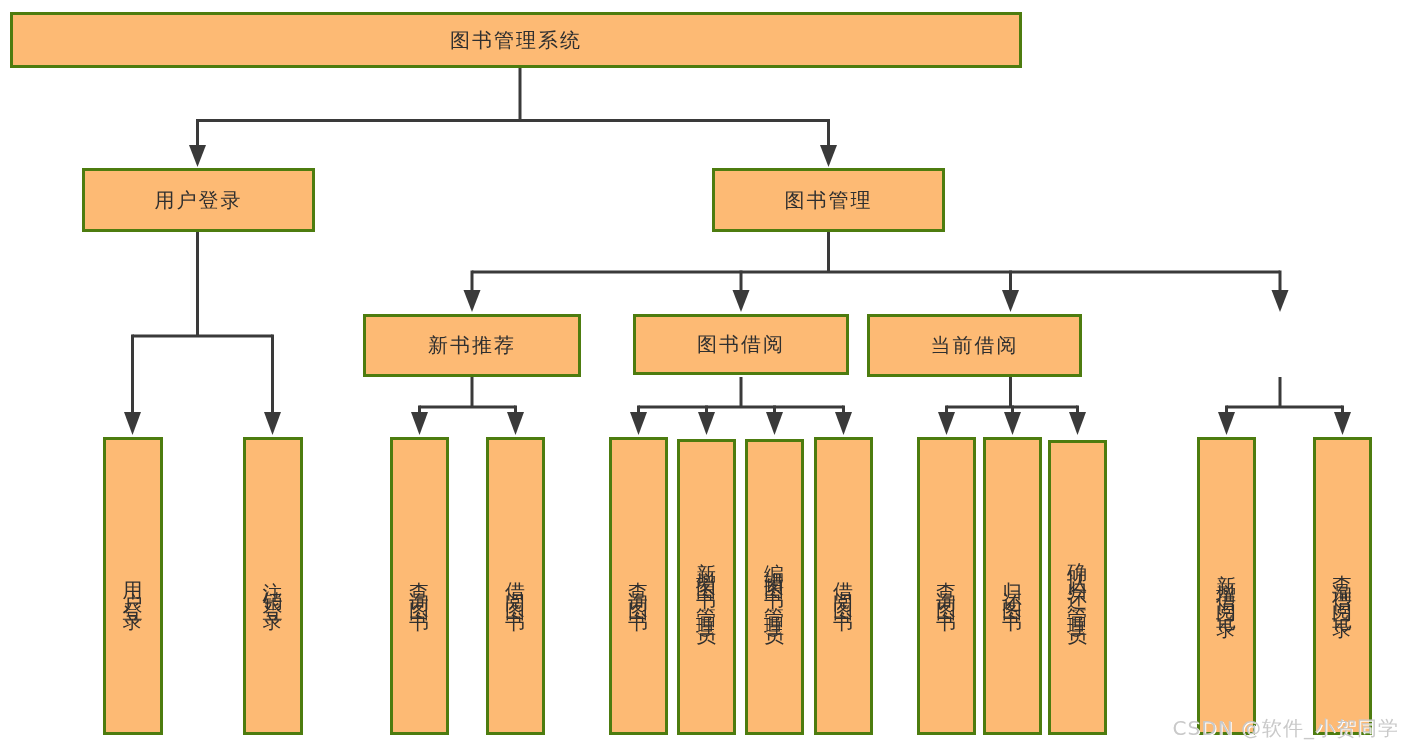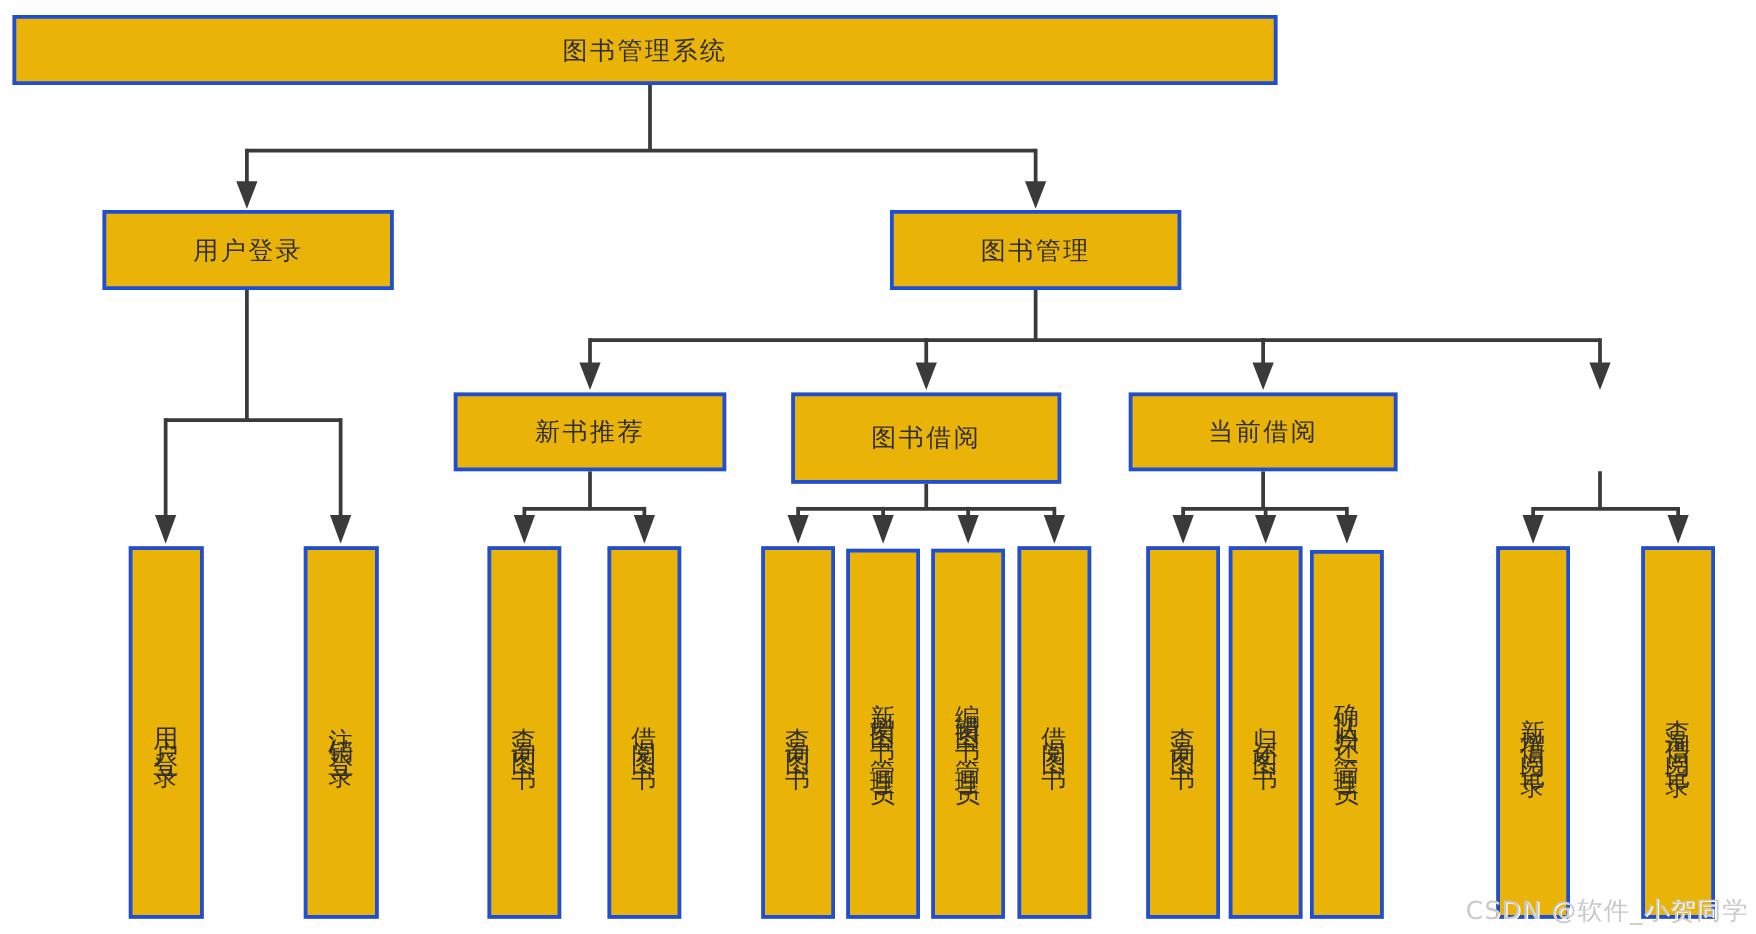--- a/index.html
+++ b/index.html
@@ -13,22 +13,22 @@
     color: #2f2f2f;
   }
   .connectors {
     position: absolute;
     left: 0; top: 0;
     z-index: 1;
   }
   .node {
     position: absolute;
     box-sizing: border-box;
-    background: #eab308;
-    border: 3px solid #1d4ed8;
+    background: #fdba74;
+    border: 3px solid #4d7c0f;
     display: flex;
     align-items: center;
     justify-content: center;
     z-index: 2;
   }
   .hbox {
     font-size: 20px;
     letter-spacing: 2px;
     white-space: nowrap;
   }
@@ -128,24 +128,24 @@
   <div class="node hbox" style="left:82px; top:168px; width:233px; height:64px;">
     <span>用户登录</span>
   </div>
   <div class="node hbox" style="left:712px; top:168px; width:233px; height:64px;">
     <span>图书管理</span>
   </div>
 
   <div class="node hbox" style="left:363px; top:314px; width:218px; height:63px;">
     <span>新书推荐</span>
   </div>
-  <div class="node hbox" style="left:633px; top:314px; width:216px; height:73px;">
+  <div class="node hbox" style="left:633px; top:314px; width:216px; height:61px;">
     <span>图书借阅</span>
   </div>
-  <div class="node hbox" style="left:903px; top:314px; width:215px; height:63px;">
+  <div class="node hbox" style="left:867px; top:314px; width:215px; height:63px;">
     <span>当前借阅</span>
   </div>
 
   <div class="node vbox" style="left:103px; top:437px; width:60px; height:298px;">
     <span>用户登录</span>
   </div>
   <div class="node vbox" style="left:243px; top:437px; width:60px; height:298px;">
     <span>注销登录</span>
   </div>
 

